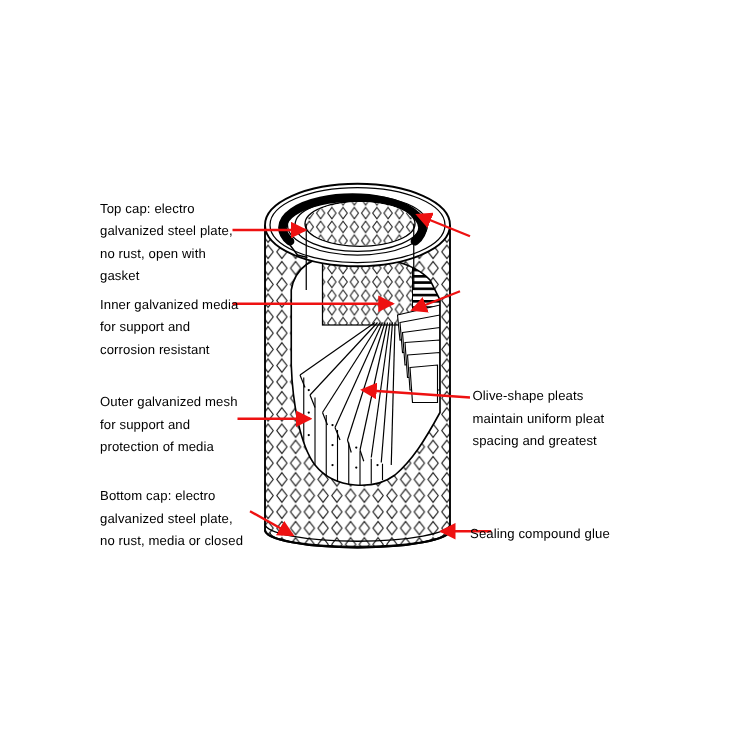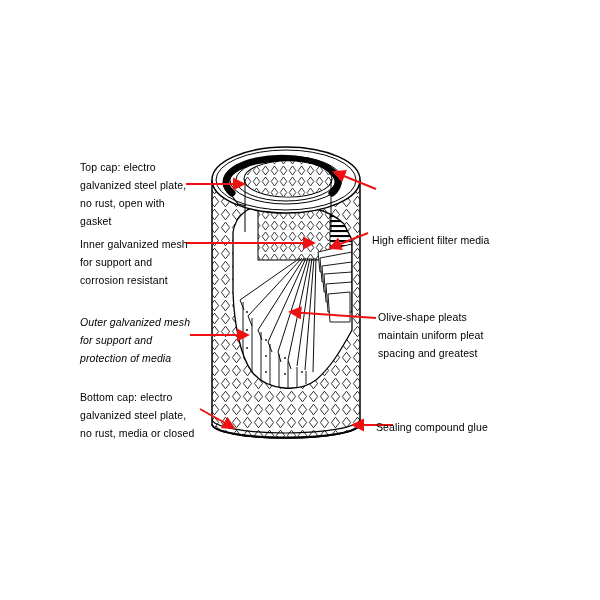--- a/index.html
+++ b/index.html
@@ -236,34 +236,33 @@
     <line x1="368" y1="233" x2="330" y2="248" stroke="#ee1111" stroke-width="1.9" marker-end="url(#arw)"></line>
     <line x1="376" y1="318" x2="290" y2="312" stroke="#ee1111" stroke-width="1.9" marker-end="url(#arw)"></line>
     <line x1="393" y1="425" x2="353" y2="425" stroke="#ee1111" stroke-width="1.9" marker-end="url(#arw)"></line>
   </svg>
 
   <div class="annotation ann-left" style="left:80px; top:158px;">Top cap: electro
 galvanized steel plate,
 no rust, open with
 gasket</div>
 
-  <div class="annotation ann-left" style="left:80px; top:235px;">Inner galvanized mesh
+  <div class="annotation ann-left" style="left:80px; top:235px;">Inner galvanized media
 for support and
 corrosion resistant</div>
 
-  <div class="annotation ann-left" style="left:80px; top:313px;font-style:italic;">Outer galvanized mesh
+  <div class="annotation ann-left" style="left:80px; top:313px;">Outer galvanized mesh
 for support and
 protection of media</div>
 
   <div class="annotation ann-left" style="left:80px; top:388px;">Bottom cap: electro
 galvanized steel plate,
 no rust, media or closed</div>
 
 
-  <div class="annotation ann-right" style="left:372px; top:231px;">High efficient filter media</div>
 
   <div class="annotation ann-right" style="left:378px; top:308px;">Olive-shape pleats
 maintain uniform pleat
 spacing and greatest</div>
 
   <div class="annotation ann-right" style="left:376px; top:418px;">Sealing compound glue</div>
 
 </div>
 
 </body></html>

